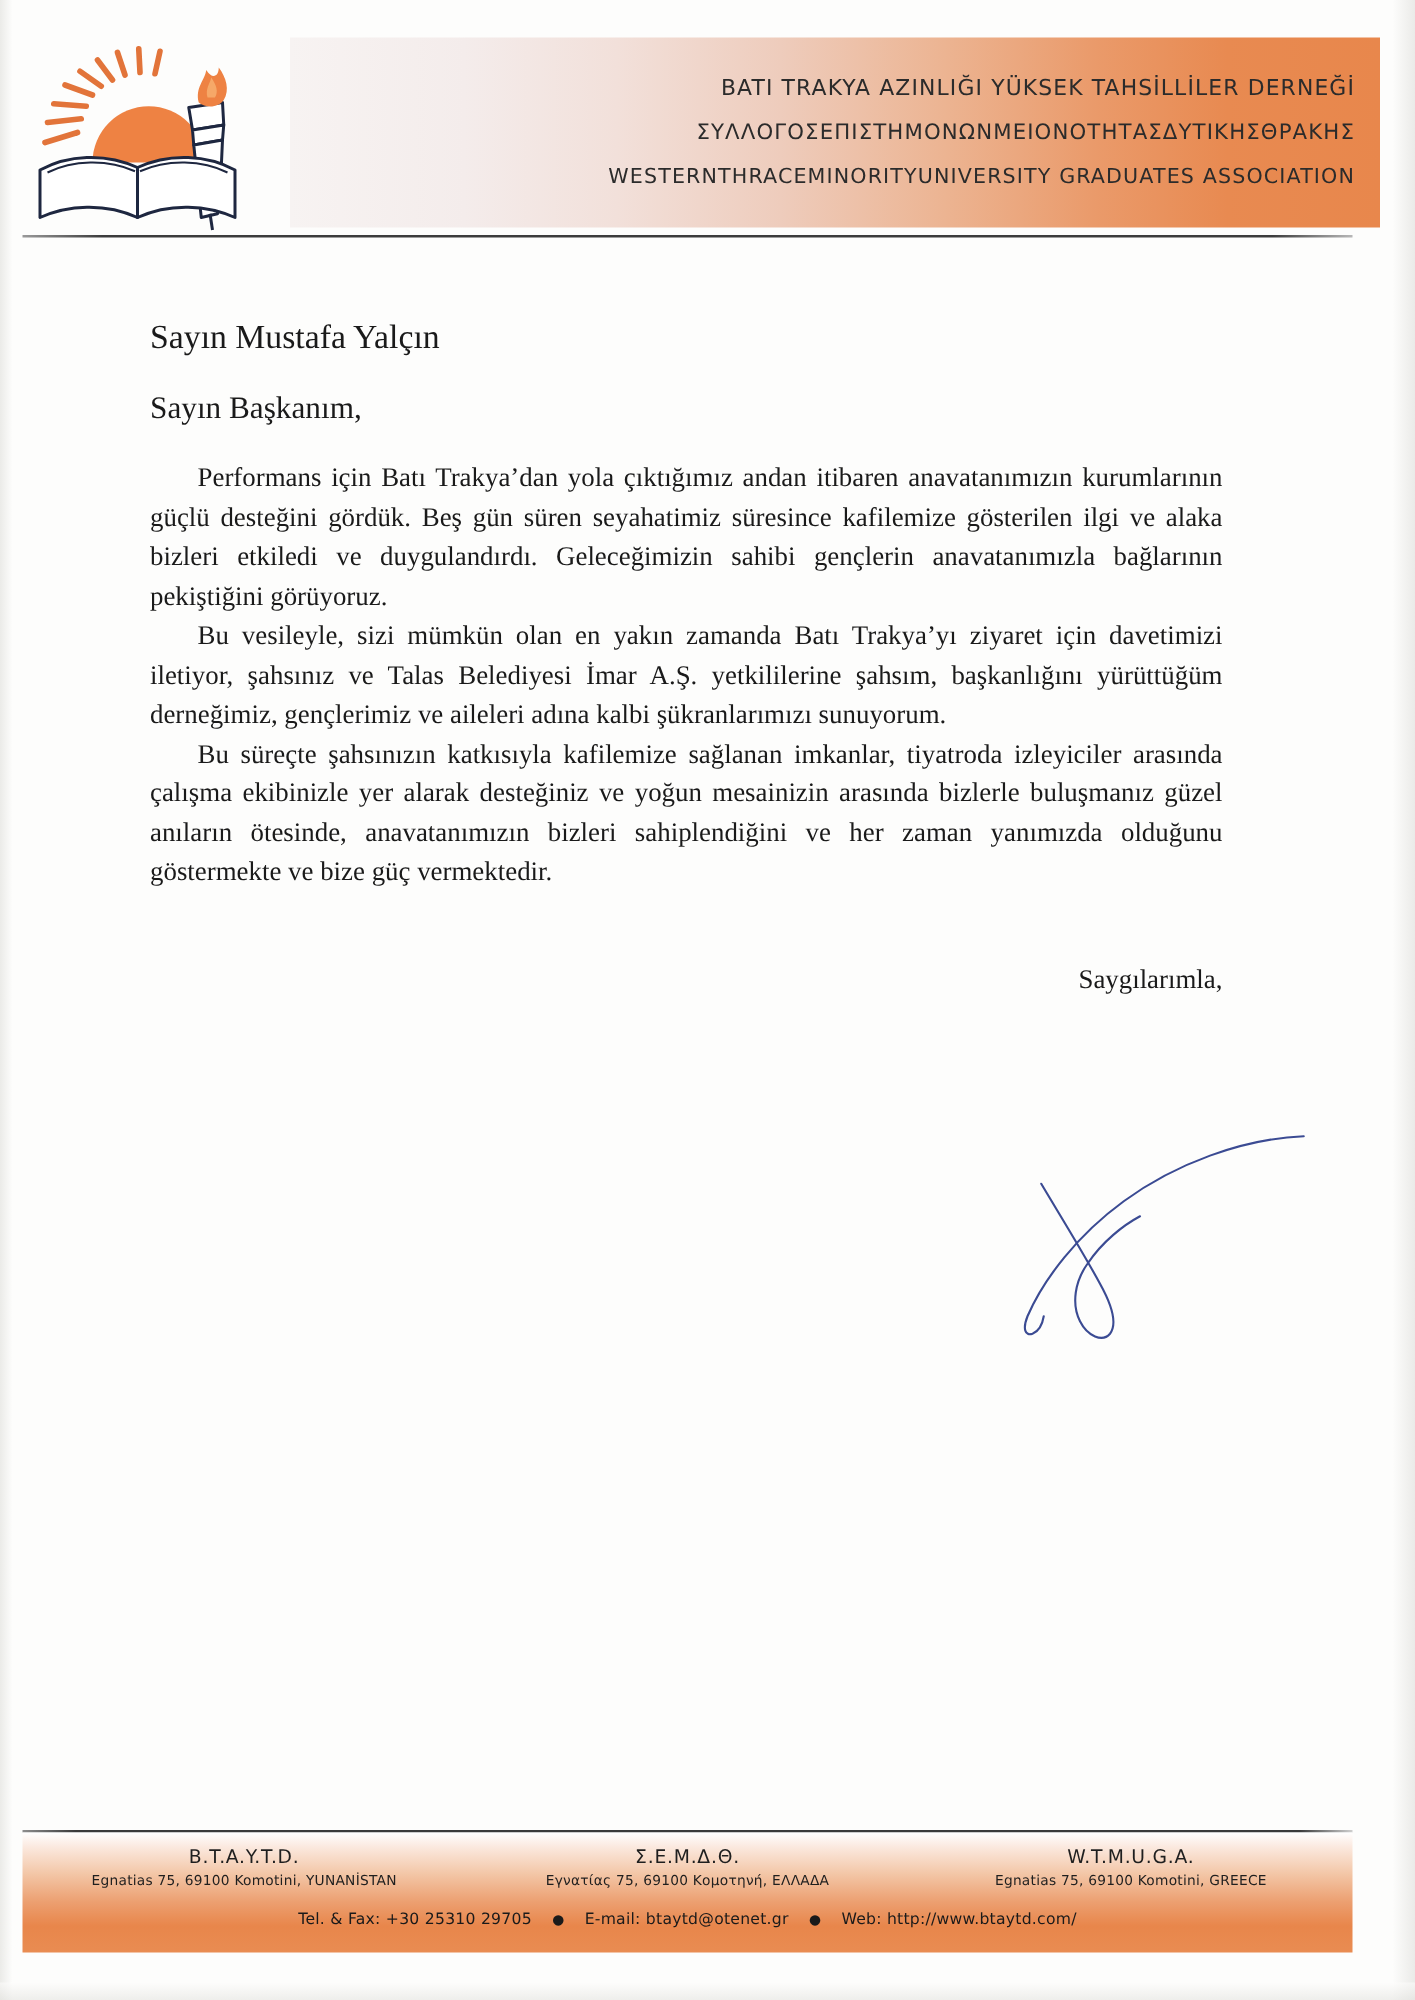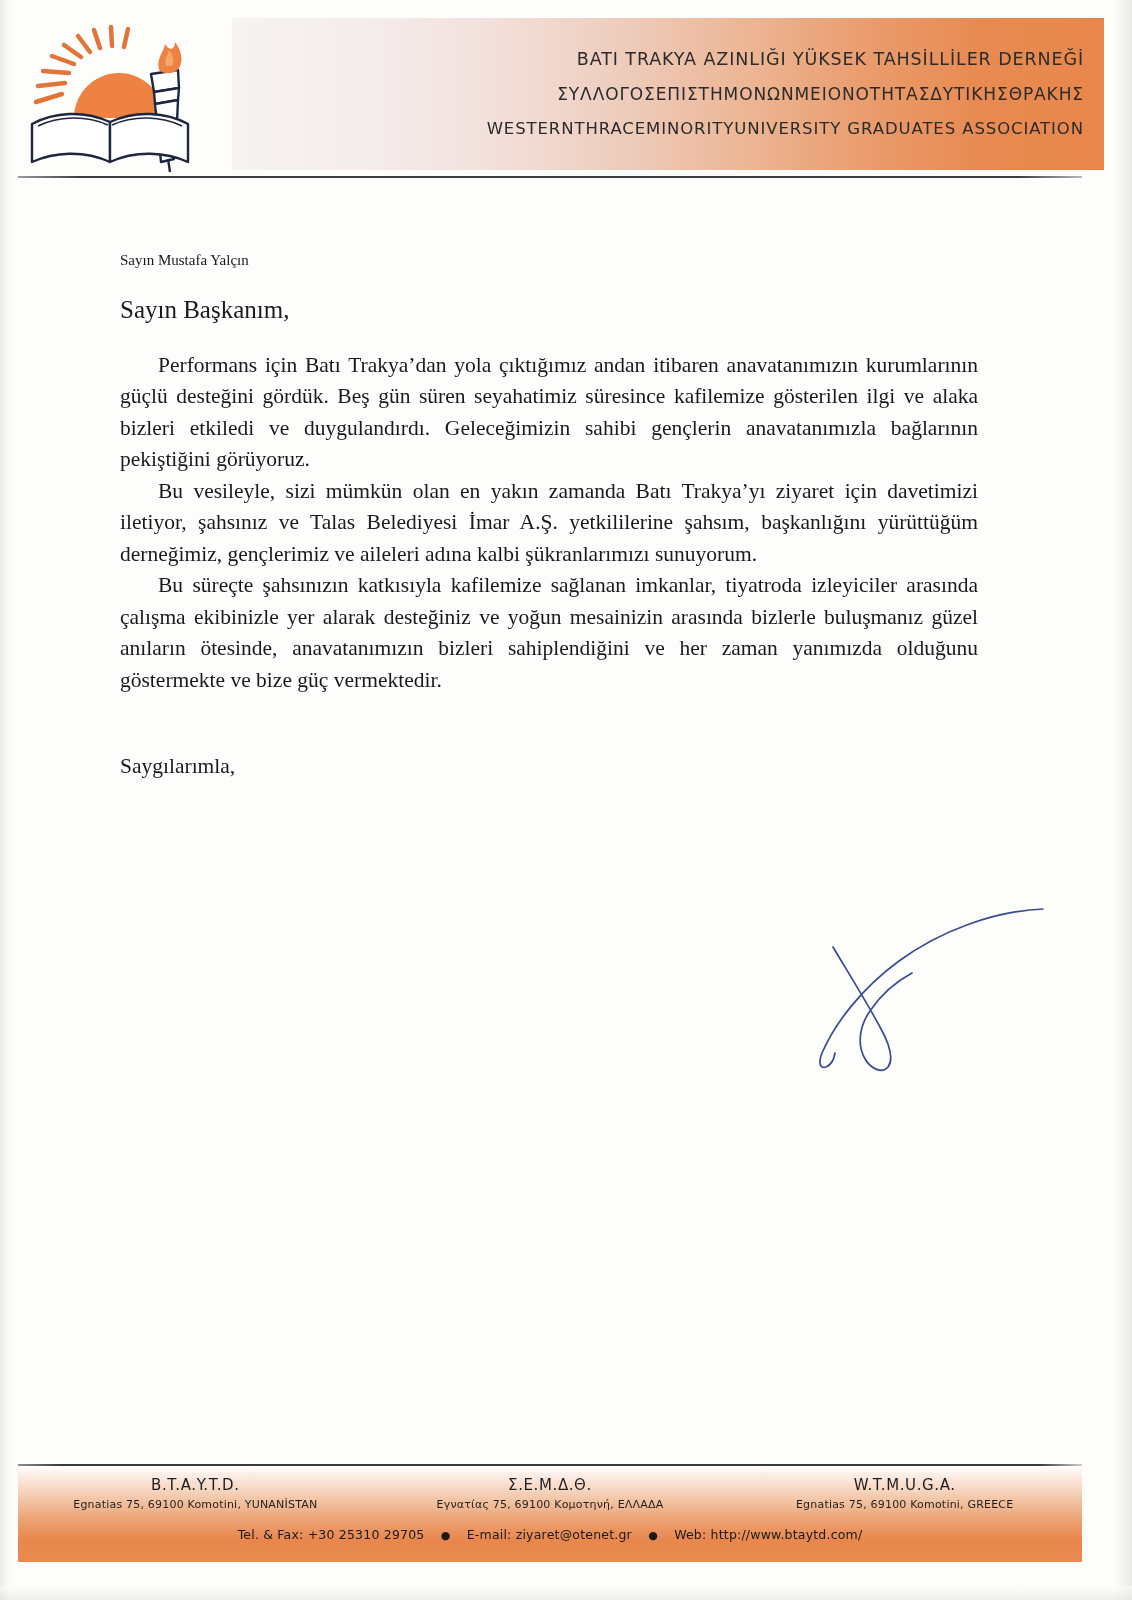--- a/index.html
+++ b/index.html
@@ -40,21 +40,21 @@
     position: absolute;
     left: 0; right: 0; bottom: 0;
     height: 14px;
     background: linear-gradient(to top, #e2e2de, #fdfdfc);
     opacity: .55;
   }
 
   
   .header {
     position: absolute;
-    left: 0; top: 0;
+    left: 0; top: 12px;
     width: 1056px;
     height: 182px;
   }
   .header-banner {
     position: absolute;
     left: 232px;
     top: 18px;
     width: 872px;
     height: 152px;
     background: linear-gradient(to right,
@@ -105,21 +105,21 @@
   }
 
   
   .letter {
     position: absolute;
     left: 120px;
     top: 250px;
     width: 858px;
   }
   .recipient {
-    font-size: 15px;
+    font-size: 27px;
     line-height: 1.45;
     margin-bottom: 0;
   }
   .recipient div { white-space: nowrap; }
 
   .salutation {
     font-size: 25px;
     margin-top: 24px;
     margin-bottom: 0;
   }
@@ -132,20 +132,21 @@
     text-justify: inter-word;
   }
   .body-text p {
     margin: 0;
     text-indent: 38px;
   }
 
   .closing {
     margin-top: 58px;
     font-size: 21.5px;
+    text-align: right;
   }
 
   
   .signature-block {
     position: absolute;
     left: 712px;
     top: 905px;
     width: 340px;
     height: 180px;
   }
@@ -324,21 +325,21 @@
         </div>
         <div class="footer-col">
           <div class="abbr">W.T.M.U.G.A.</div>
           <div class="addr">Egnatias 75, 69100 Komotini, GREECE</div>
         </div>
       </div>
 
       <div class="footer-contact">
         <span>Tel. &amp; Fax: +30 25310 29705</span>
         <span class="sep">●</span>
-        <span>E-mail: ziyaret@otenet.gr</span>
+        <span>E-mail: btaytd@otenet.gr</span>
         <span class="sep">●</span>
         <span>Web: http://www.btaytd.com/</span>
       </div>
 
     </div>
   </div>
 
 </div>
 
 </body></html>

